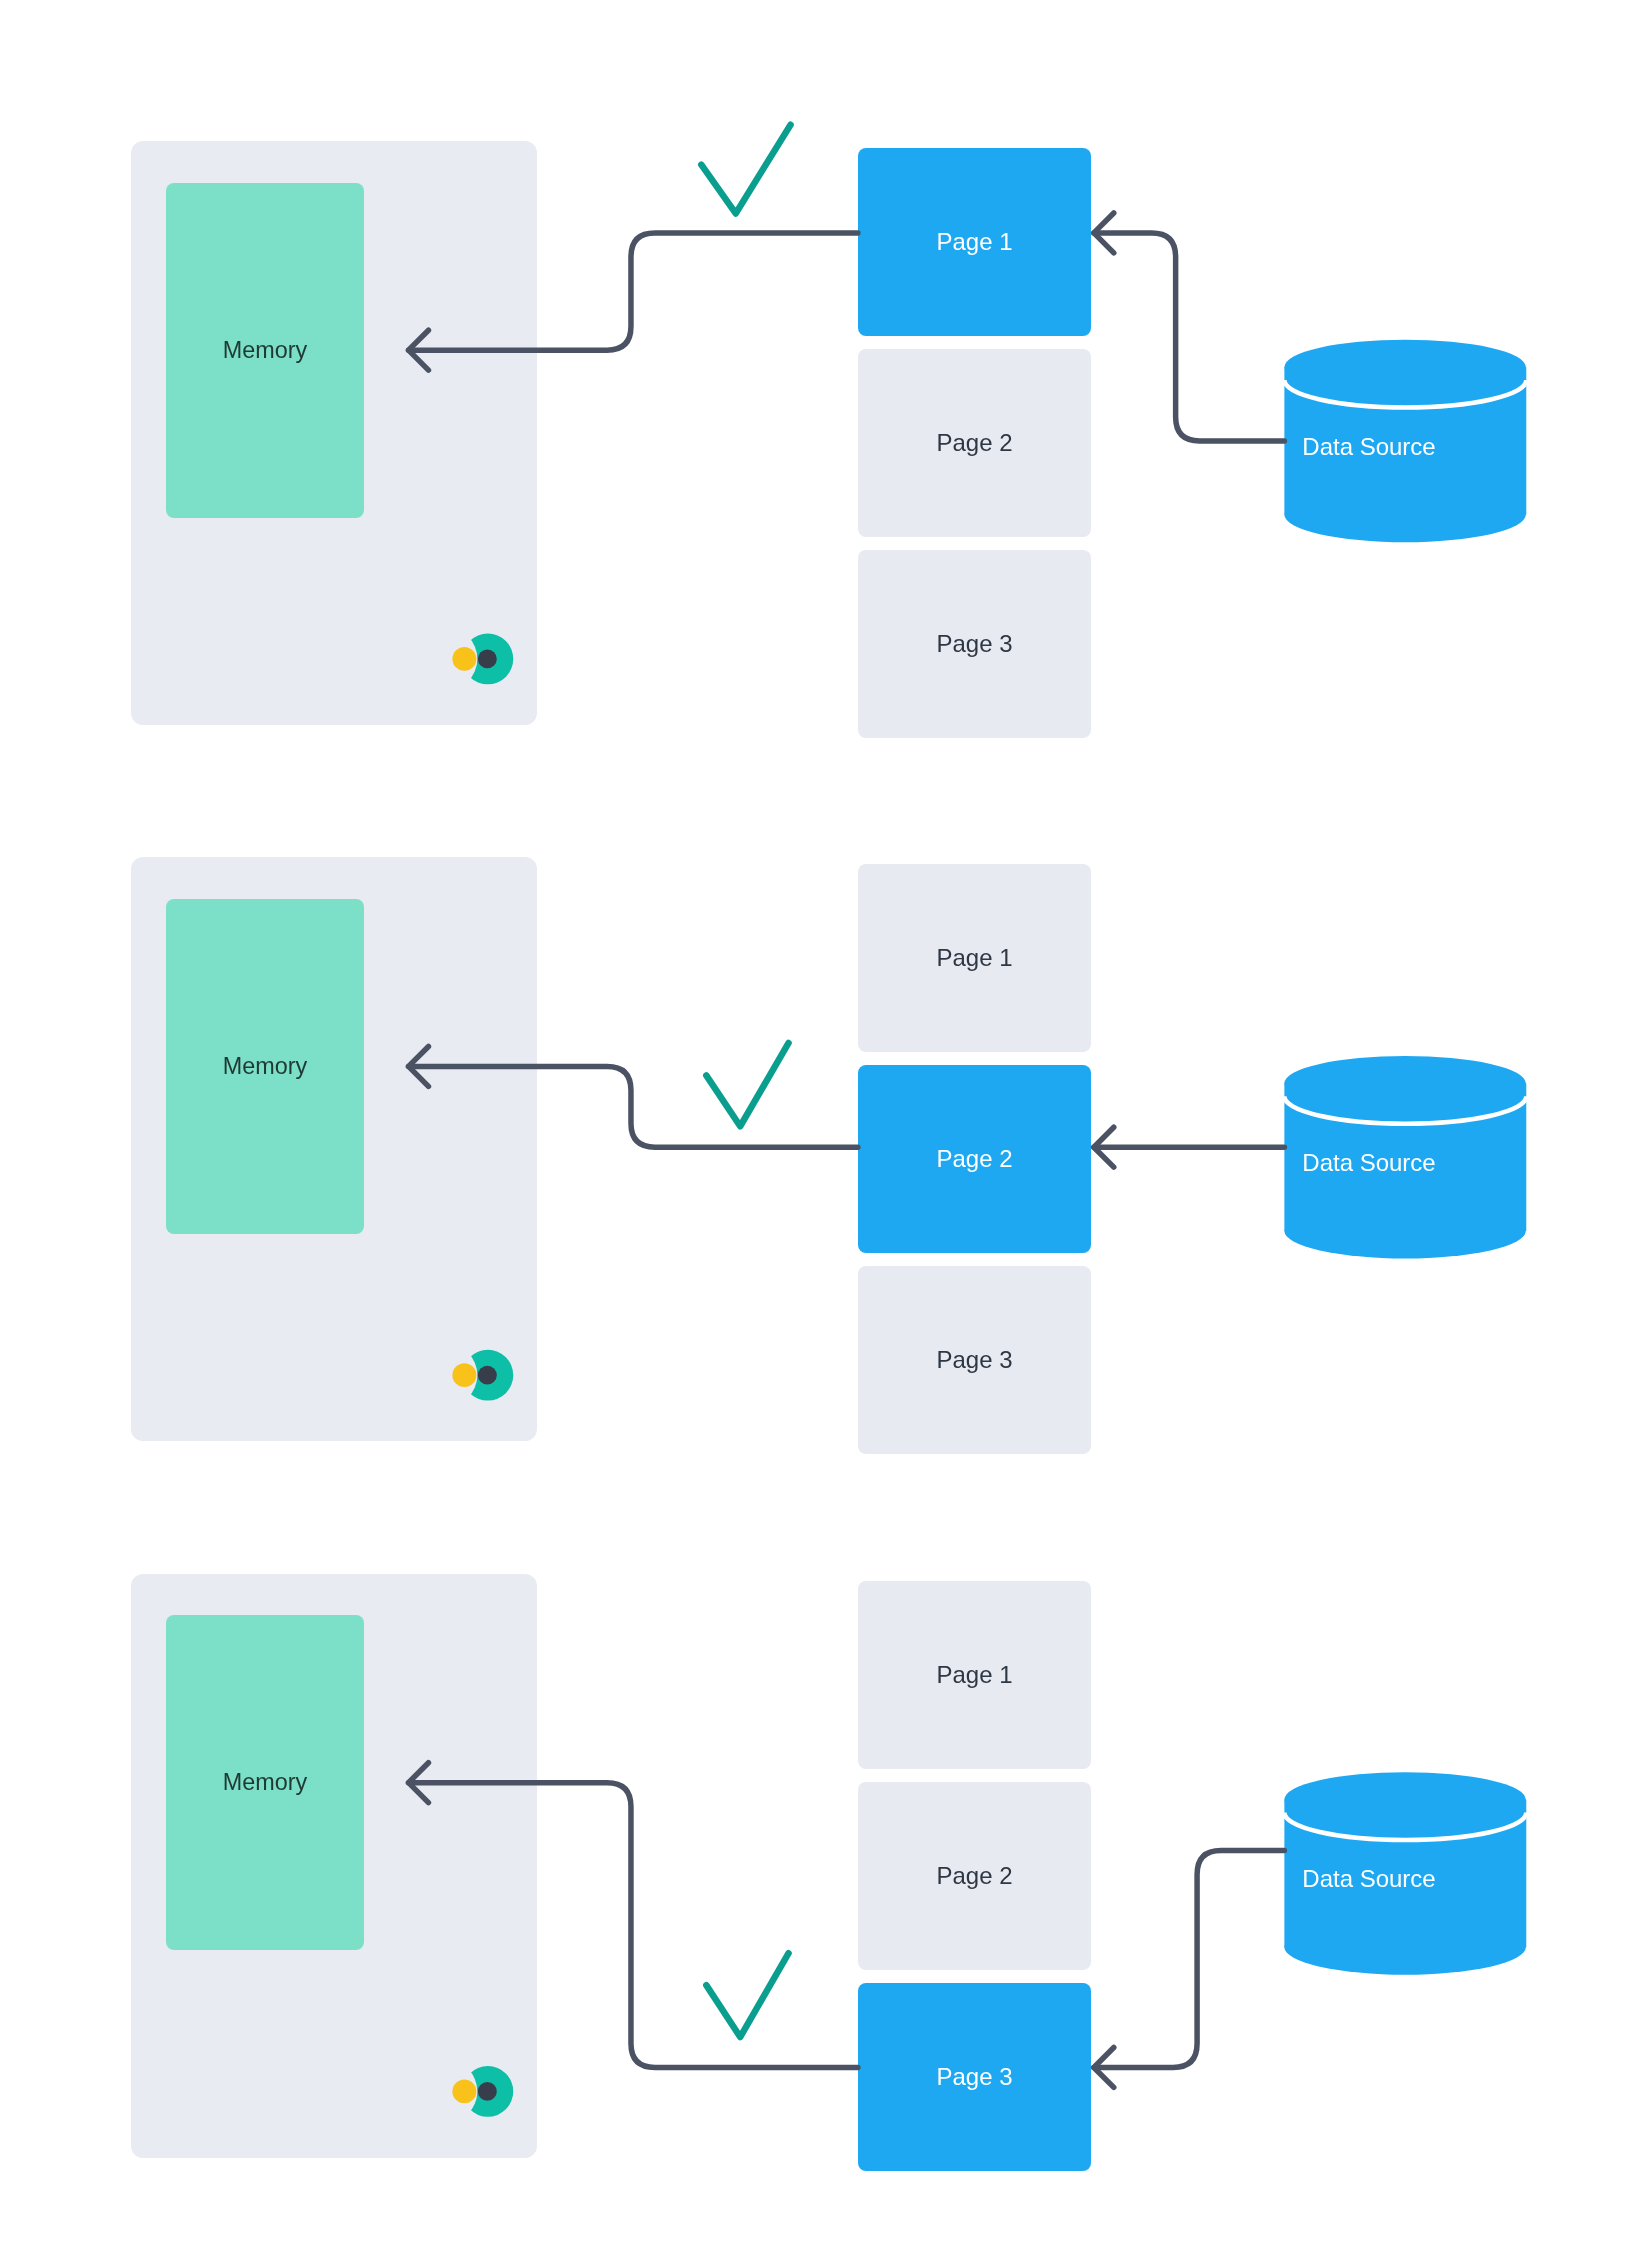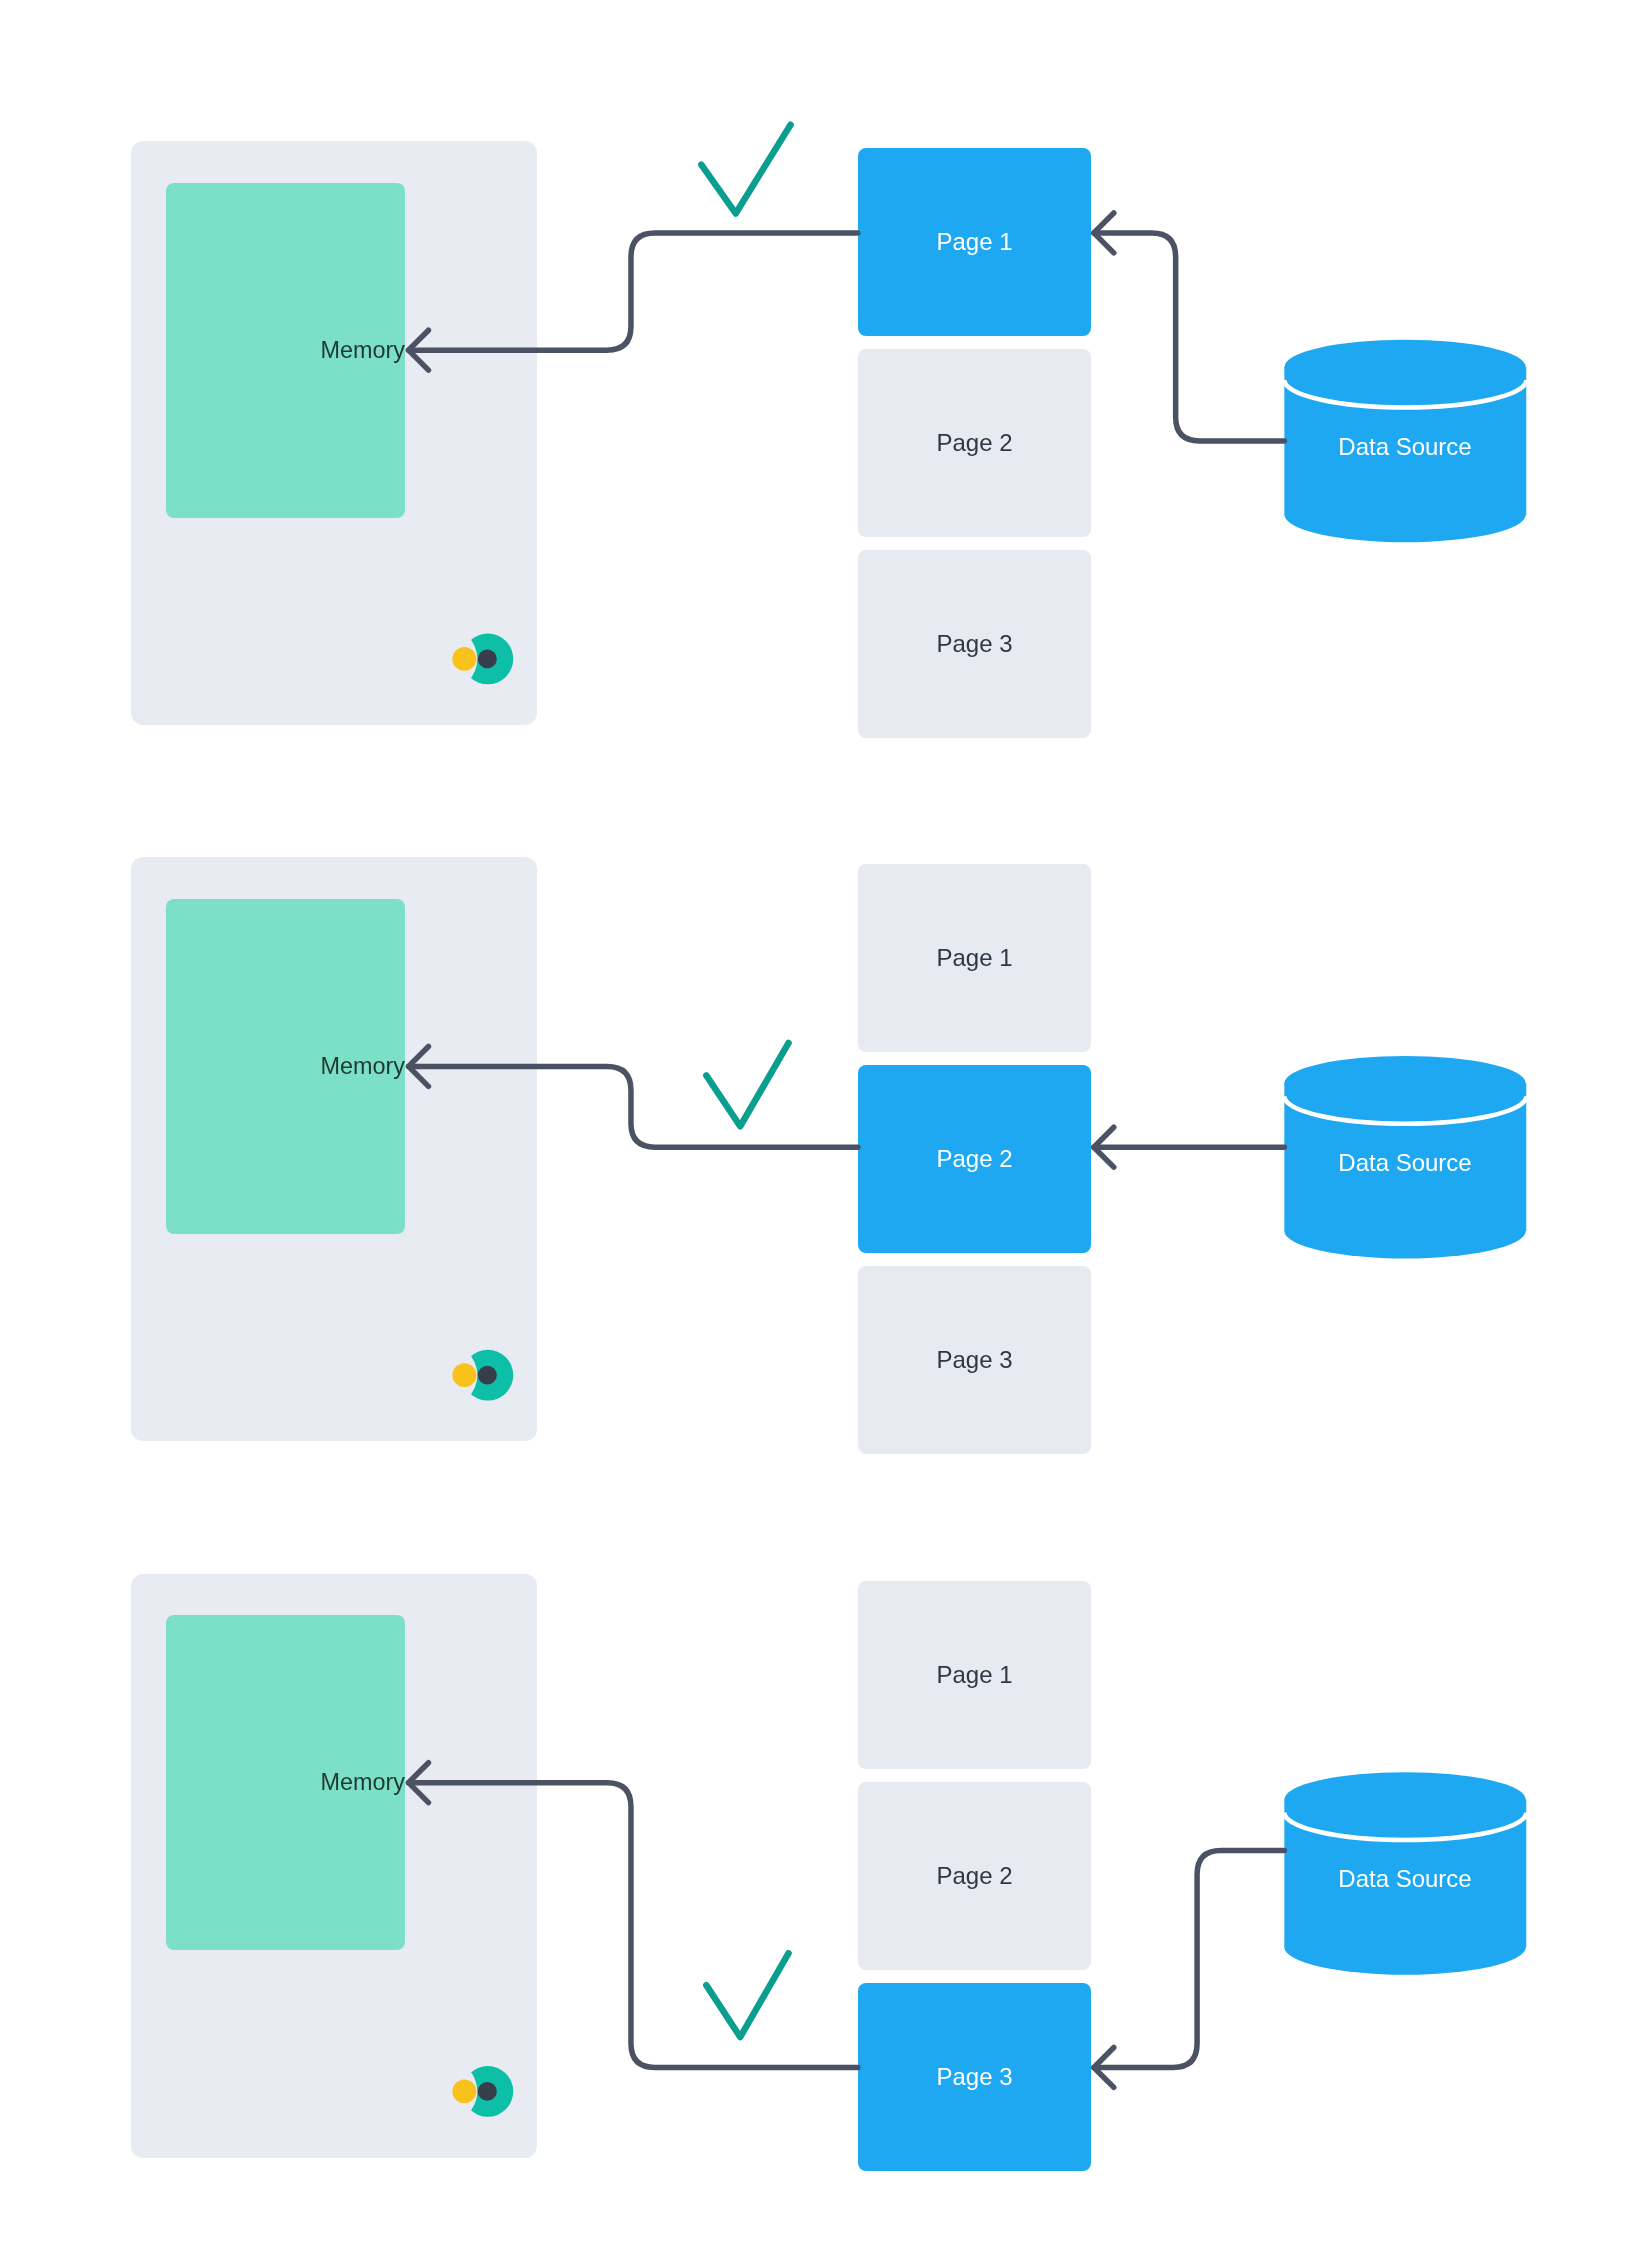--- a/index.html
+++ b/index.html
@@ -13,33 +13,33 @@
   body{
     position:relative;width:1644px;height:2250px;overflow:hidden;
     font-family:"Liberation Sans", sans-serif;
   }
   .abs{position:absolute;}
   .container{
     background:var(--container);border-radius:12px;width:406px;height:584px;left:131px;
     z-index:1;
   }
   .memory-box{
-    background:var(--memory);border-radius:8px;width:239px;height:335px;left:166px;
-    display:flex;align-items:center;justify-content:flex-end;z-index:2;
+    background:var(--memory);border-radius:8px;width:198px;height:335px;left:166px;
+    display:flex;align-items:center;justify-content:center;z-index:2;
   }
   .memory-box .label{color:var(--memory-text);font-size:23.4px;}
   .page-box{
     background:var(--page);border-radius:8px;width:233px;height:188px;left:858px;
     display:flex;align-items:center;justify-content:center;z-index:2;
   }
   .page-box .label{color:var(--page-text);font-size:24px;}
   .page-box.active{background:var(--blue);}
   .page-box.active .label{color:var(--active-text);}
   .ds-label{
-    width:242px;height:45px;left:1284px;display:flex;align-items:center;justify-content:center;
+    width:242px;height:45px;left:1248px;display:flex;align-items:center;justify-content:center;
     color:var(--active-text);font-size:24px;z-index:4;
   }
   svg.overlay{position:absolute;left:0;top:0;z-index:3;}
   .arrow{fill:none;stroke:var(--arrow);stroke-width:11px;stroke-linecap:round;stroke-linejoin:round;}
   .check{fill:none;stroke:var(--check);stroke-width:13px;stroke-linecap:round;stroke-linejoin:round;}
   .cyl{fill:var(--blue);}
   .cyl-line{fill:none;stroke:#FFFFFF;stroke-width:9px;}
   .logo-teal{fill:var(--logo-teal);}
   .logo-bite{fill:var(--container);}
   .logo-yellow{fill:var(--logo-yellow);}

